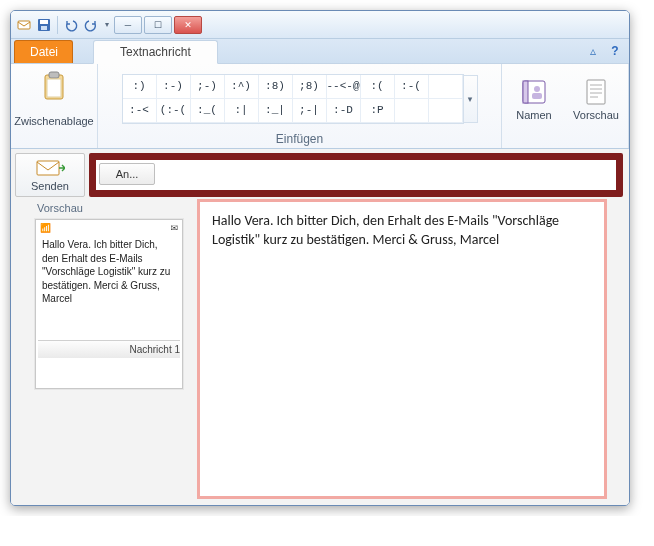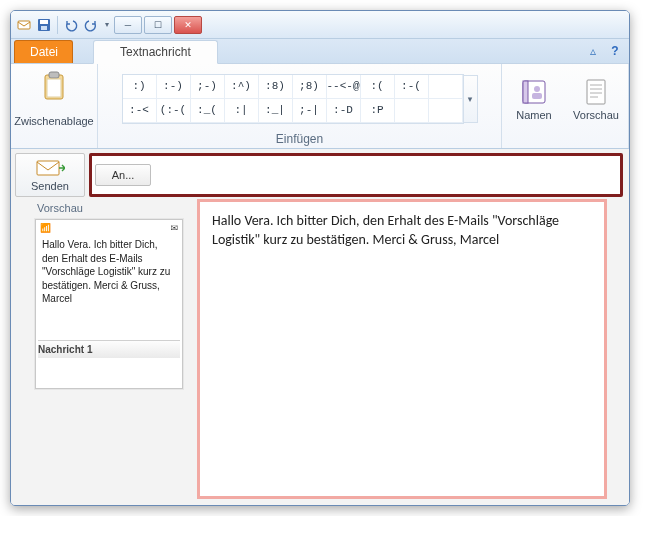--- a/index.html
+++ b/index.html
@@ -137,24 +137,24 @@
     width:70px;
     border:1px solid #c8c8c8; border-radius:2px;
     background:linear-gradient(#fdfdfd,#eef1f4);
     display:flex; flex-direction:column; align-items:center; justify-content:center;
     padding:4px 2px;
   }
   .sendbtn .ico { font-size:18px; }
   .sendbtn .lbl { font-size:11px; color:#3d4a5a; margin-top:2px;}
   .torow {
     flex:1;
-    border:3px solid #7f1d1d;
+    border:7px solid #7f1d1d;
     border-radius:2px;
     background:#fff;
-    display:flex; align-items:center;
+    display:flex; 
     padding:3px;
     gap:4px;
   }
   .anbtn {
     width:56px; height:22px;
     border:1px solid #bfbfbf; border-radius:2px;
     background:linear-gradient(#fdfdfd,#ececec);
     display:flex; align-items:center; justify-content:center;
     font-size:11px; color:#333;
   }
@@ -181,23 +181,22 @@
   .phone-top {
     display:flex; justify-content:space-between;
     font-size:9px; color:#333; padding:1px 2px;
   }
   .phone-msg {
     font-size:10px; color:#222; padding:4px 4px; line-height:1.35;
   }
   .phone-nav {
     border-top:1px solid #d0d0d0;
     background:linear-gradient(#fdfdfd,#eaeaea);
-    text-align:left; font-size:10px; color:#444;
+    text-align:right; font-size:10px; color:#444;
     padding:3px 0;
-    font-weight:bold;
   }
   .msgbox {
     flex:1;
     border:3px solid #f2a9a3;
     background:#fff;
     min-height:300px;
     padding:10px 12px;
     font-family:Calibri,"Segoe UI",sans-serif;
     font-size:14px; color:#222;
     line-height:1.35;

